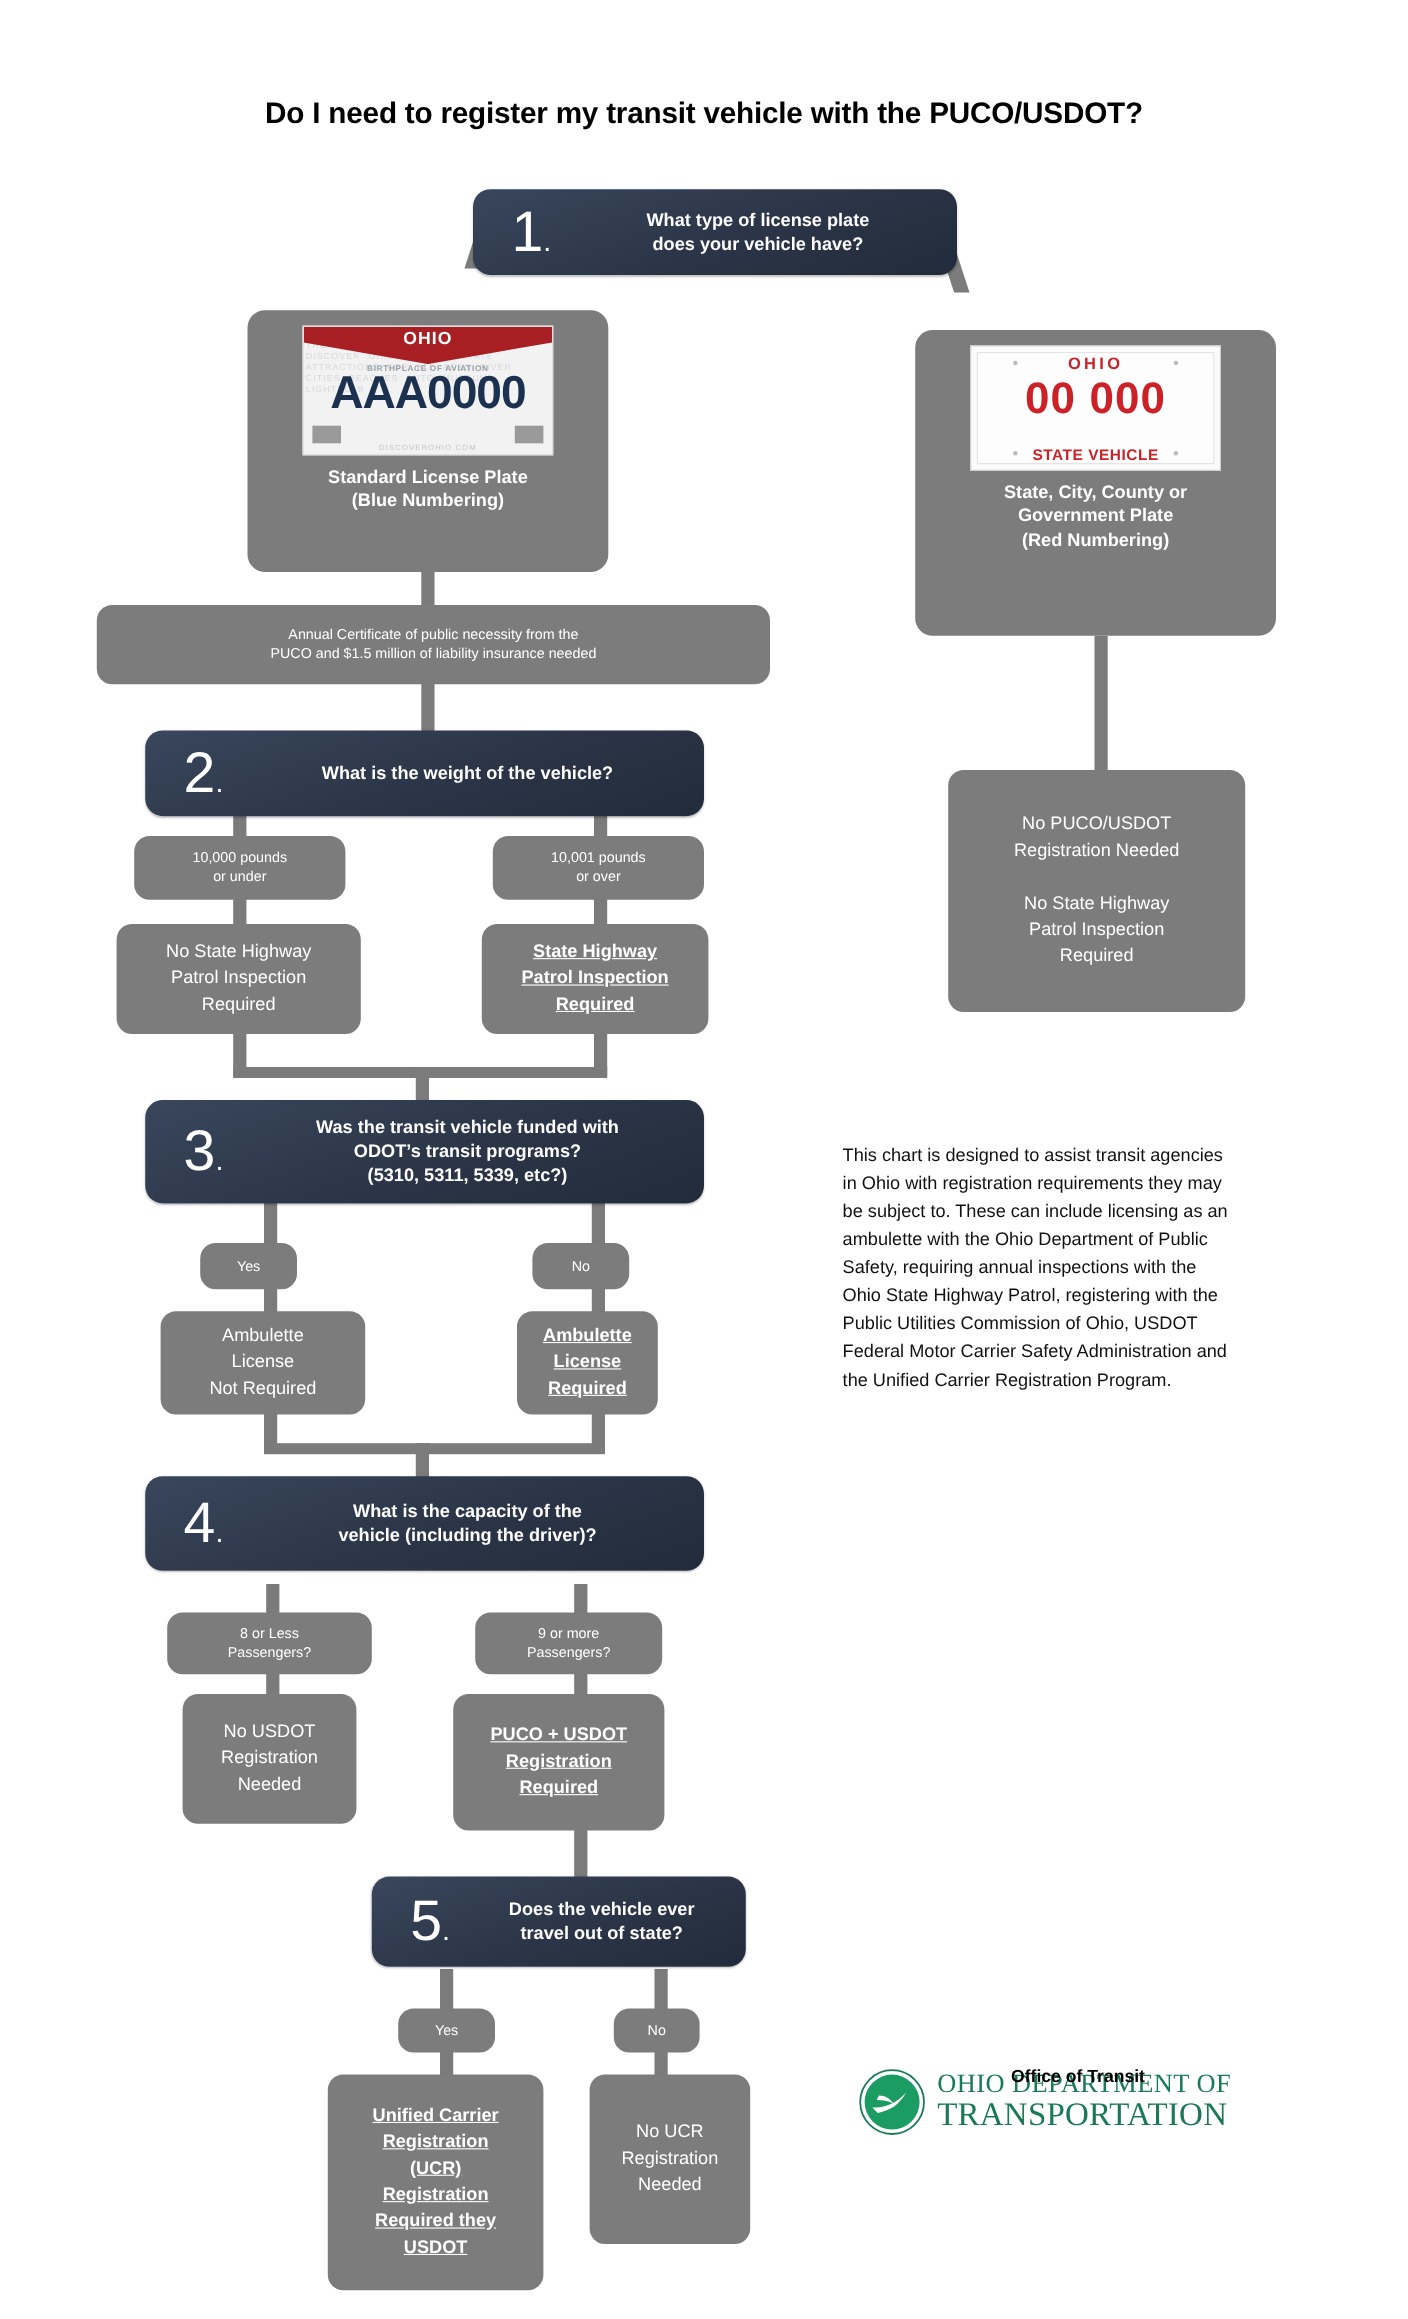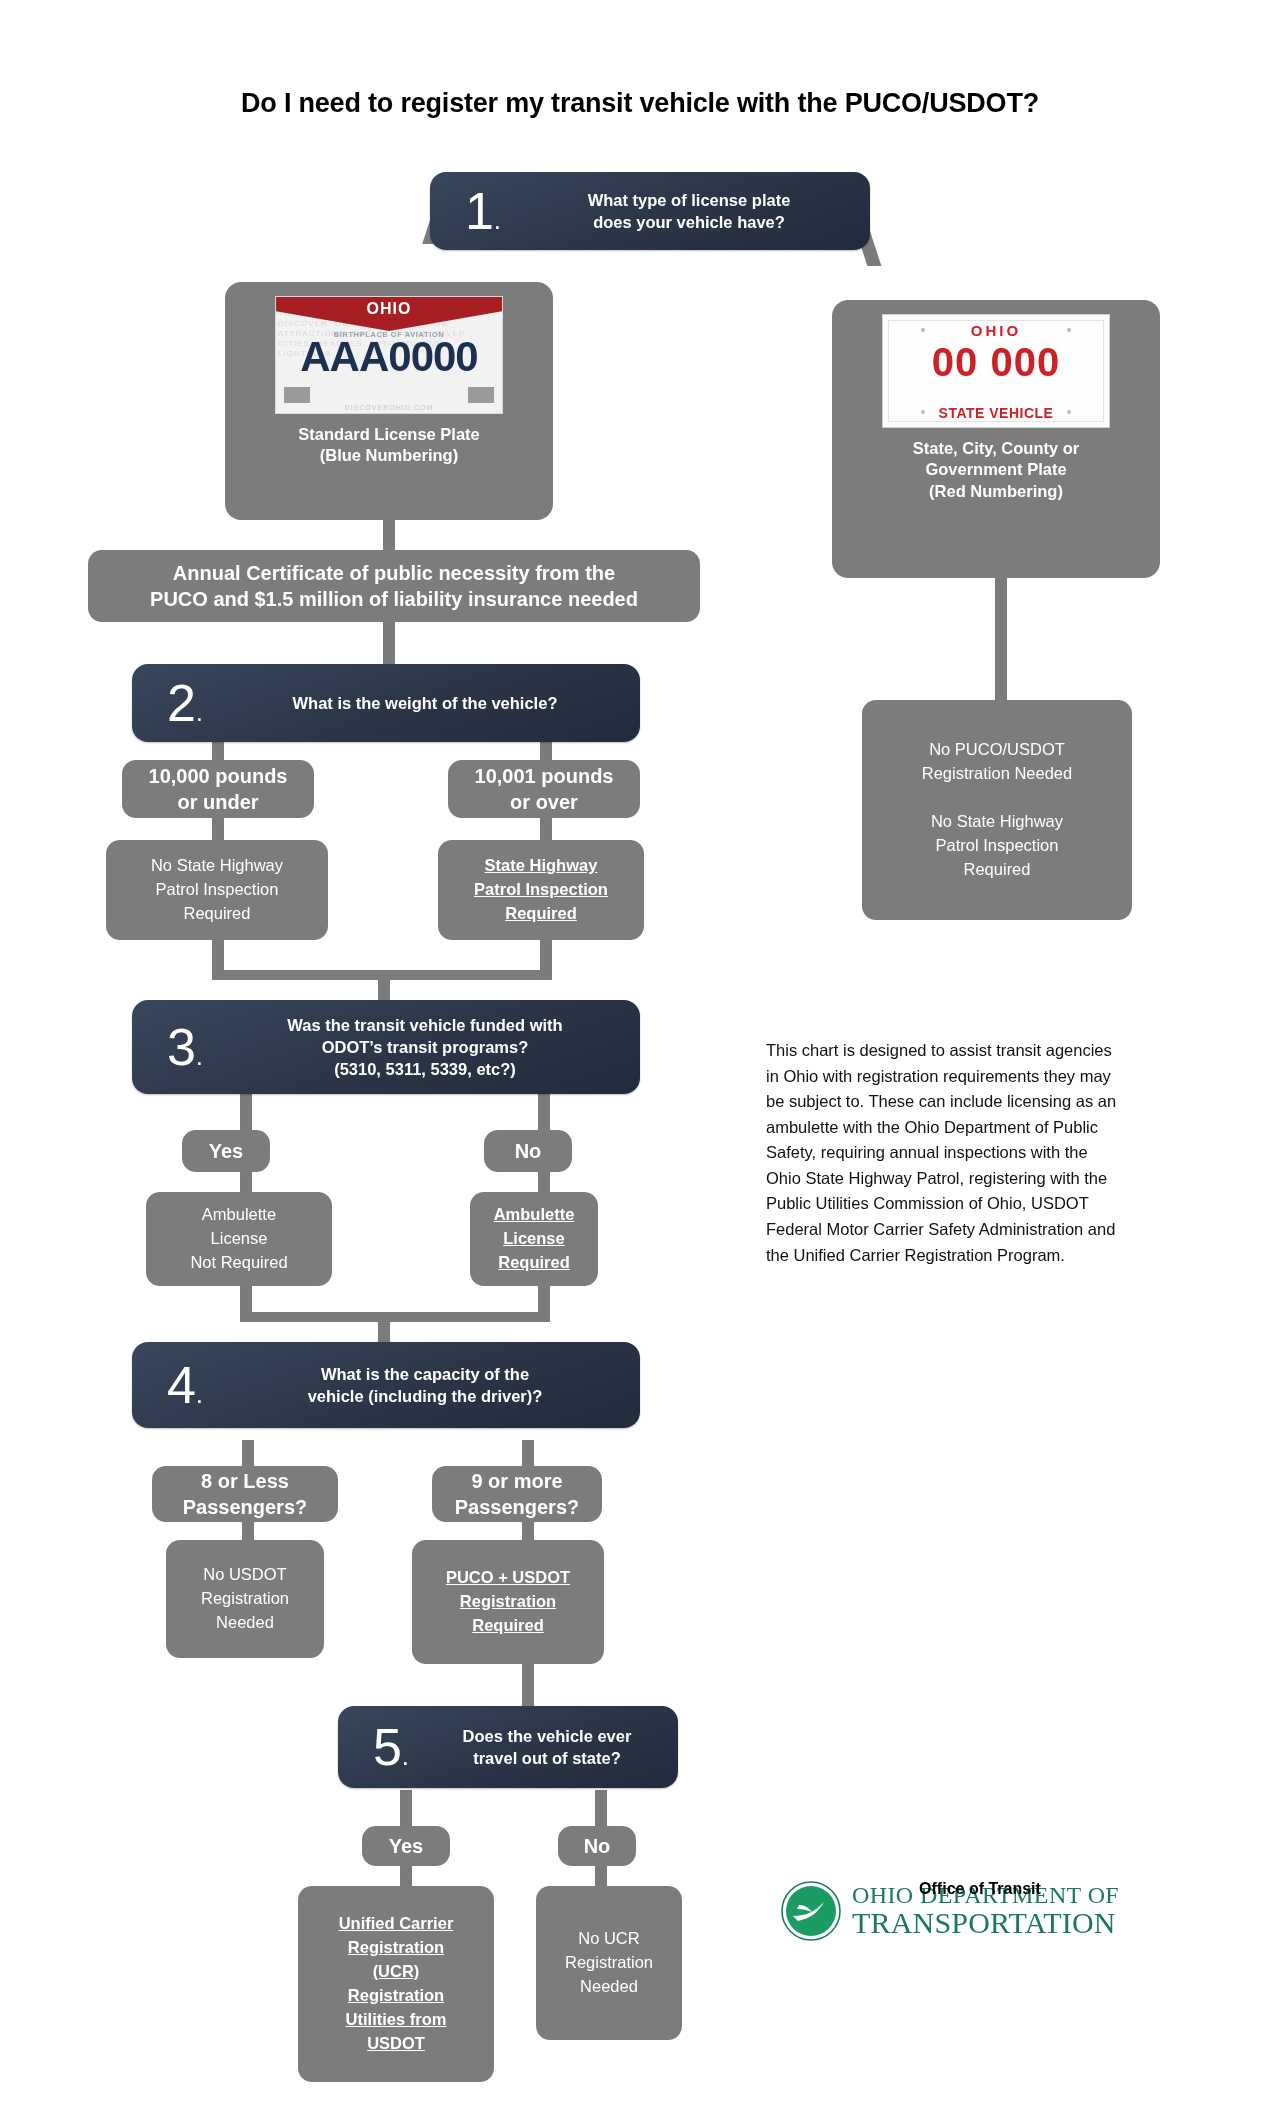--- a/index.html
+++ b/index.html
@@ -43,21 +43,21 @@
   .q-num {
     font-size: 52px; font-weight: 300; line-height: .9;
     color: #fff; width: 78px; flex: 0 0 78px; text-align: center;
     font-family: "Liberation Sans", sans-serif;
   }
   .q-text {
     flex: 1; font-size: 16.5px; font-weight: bold; line-height: 1.35;
     color: #fff; text-align: center;
   }
   .gray { background: #7c7c7c; }
-  .lbl { font-size: 20px; font-weight: bold; line-height: 1.3; padding: 6px 10px; }
+  .lbl { font-size: 13px; font-weight: normal; line-height: 1.3; padding: 6px 10px; }
   .plain { font-size: 16.5px; font-weight: normal; line-height: 1.45; padding: 8px 10px; }
   .under { text-decoration: underline; font-weight: bold; }
 
   
   .plate-box {
     position: absolute; z-index: 3; background: #7c7c7c;
     border-radius: 16px; display: flex; flex-direction: column;
     align-items: center; padding: 14px 12px 10px 12px;
   }
   .plate-caption {
@@ -371,21 +371,21 @@
   <div class="node gray" style="left:558px; top:1826px; width:78px; height:40px;">
     <div class="lbl">No</div>
   </div>
 
   <div class="node gray" style="left:298px; top:1886px; width:196px; height:196px;">
     <div class="plain under">
       <span>Unified Carrier</span><br>
       <span>Registration</span><br>
       <span>(UCR)</span><br>
       <span>Registration</span><br>
-      <span>Utilities from</span><br>
+      <span>Required they</span><br>
       <span>USDOT</span>
     </div>
   </div>
   <div class="node gray" style="left:536px; top:1886px; width:146px; height:154px;">
     <div class="plain">
       <span>No UCR</span><br>
       <span>Registration</span><br>
       <span>Needed</span>
     </div>
   </div>

